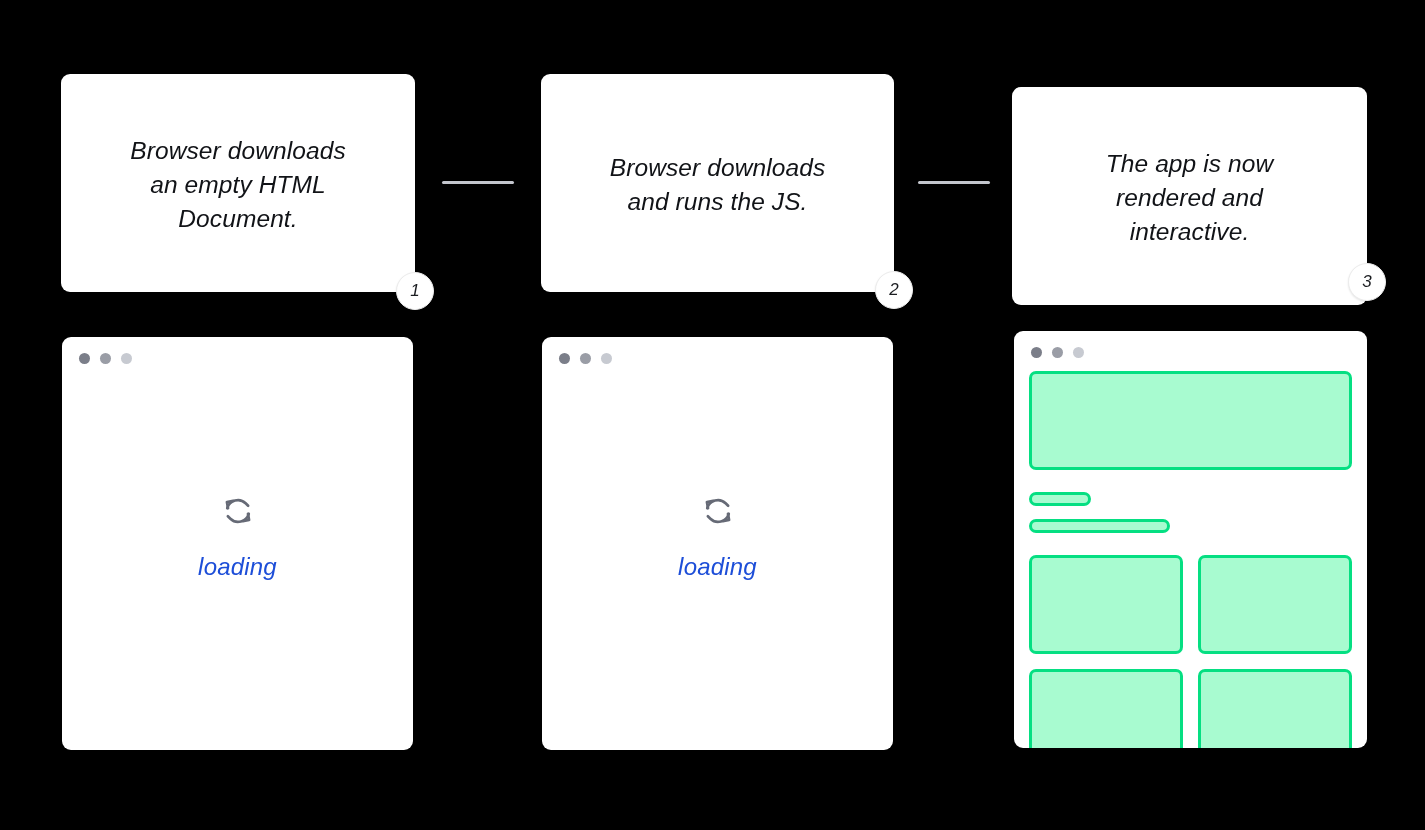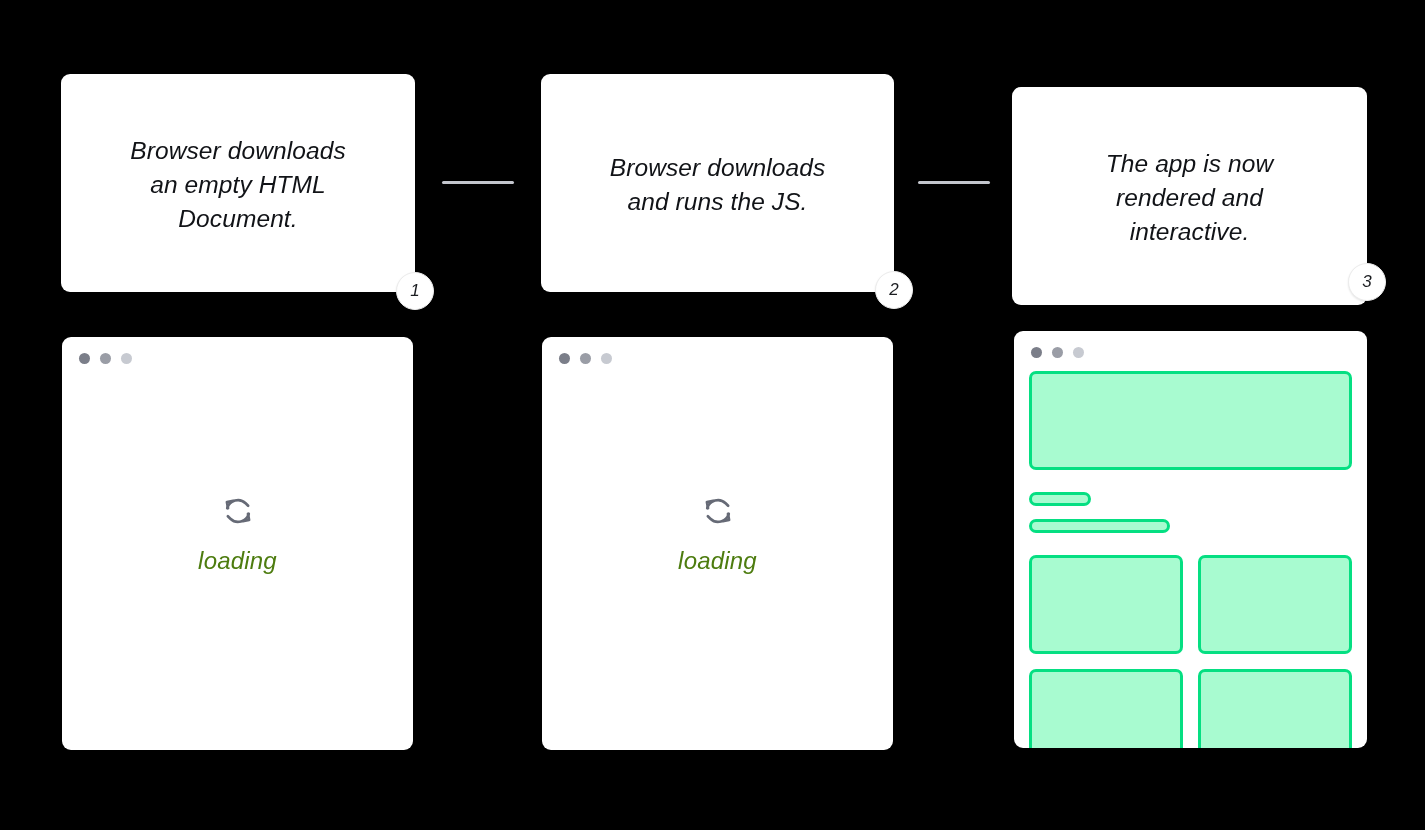--- a/index.html
+++ b/index.html
@@ -112,23 +112,23 @@
     position: absolute;
     left: 0;
     right: 0;
     top: 155px;
     display: flex;
     flex-direction: column;
     align-items: center;
   }
   .spinner-icon { width: 38px; height: 38px; display: block; }
   .loading-label {
-    margin-top: 17px;
+    margin-top: 23px;
     font-size: 24px;
-    color: #4d7c0f;
+    color: #1d4ed8;
     letter-spacing: 0.2px;
   }
 
   
   .app-body {
     position: absolute;
     left: 15px;
     top: 40px;
     width: 323px;
   }

